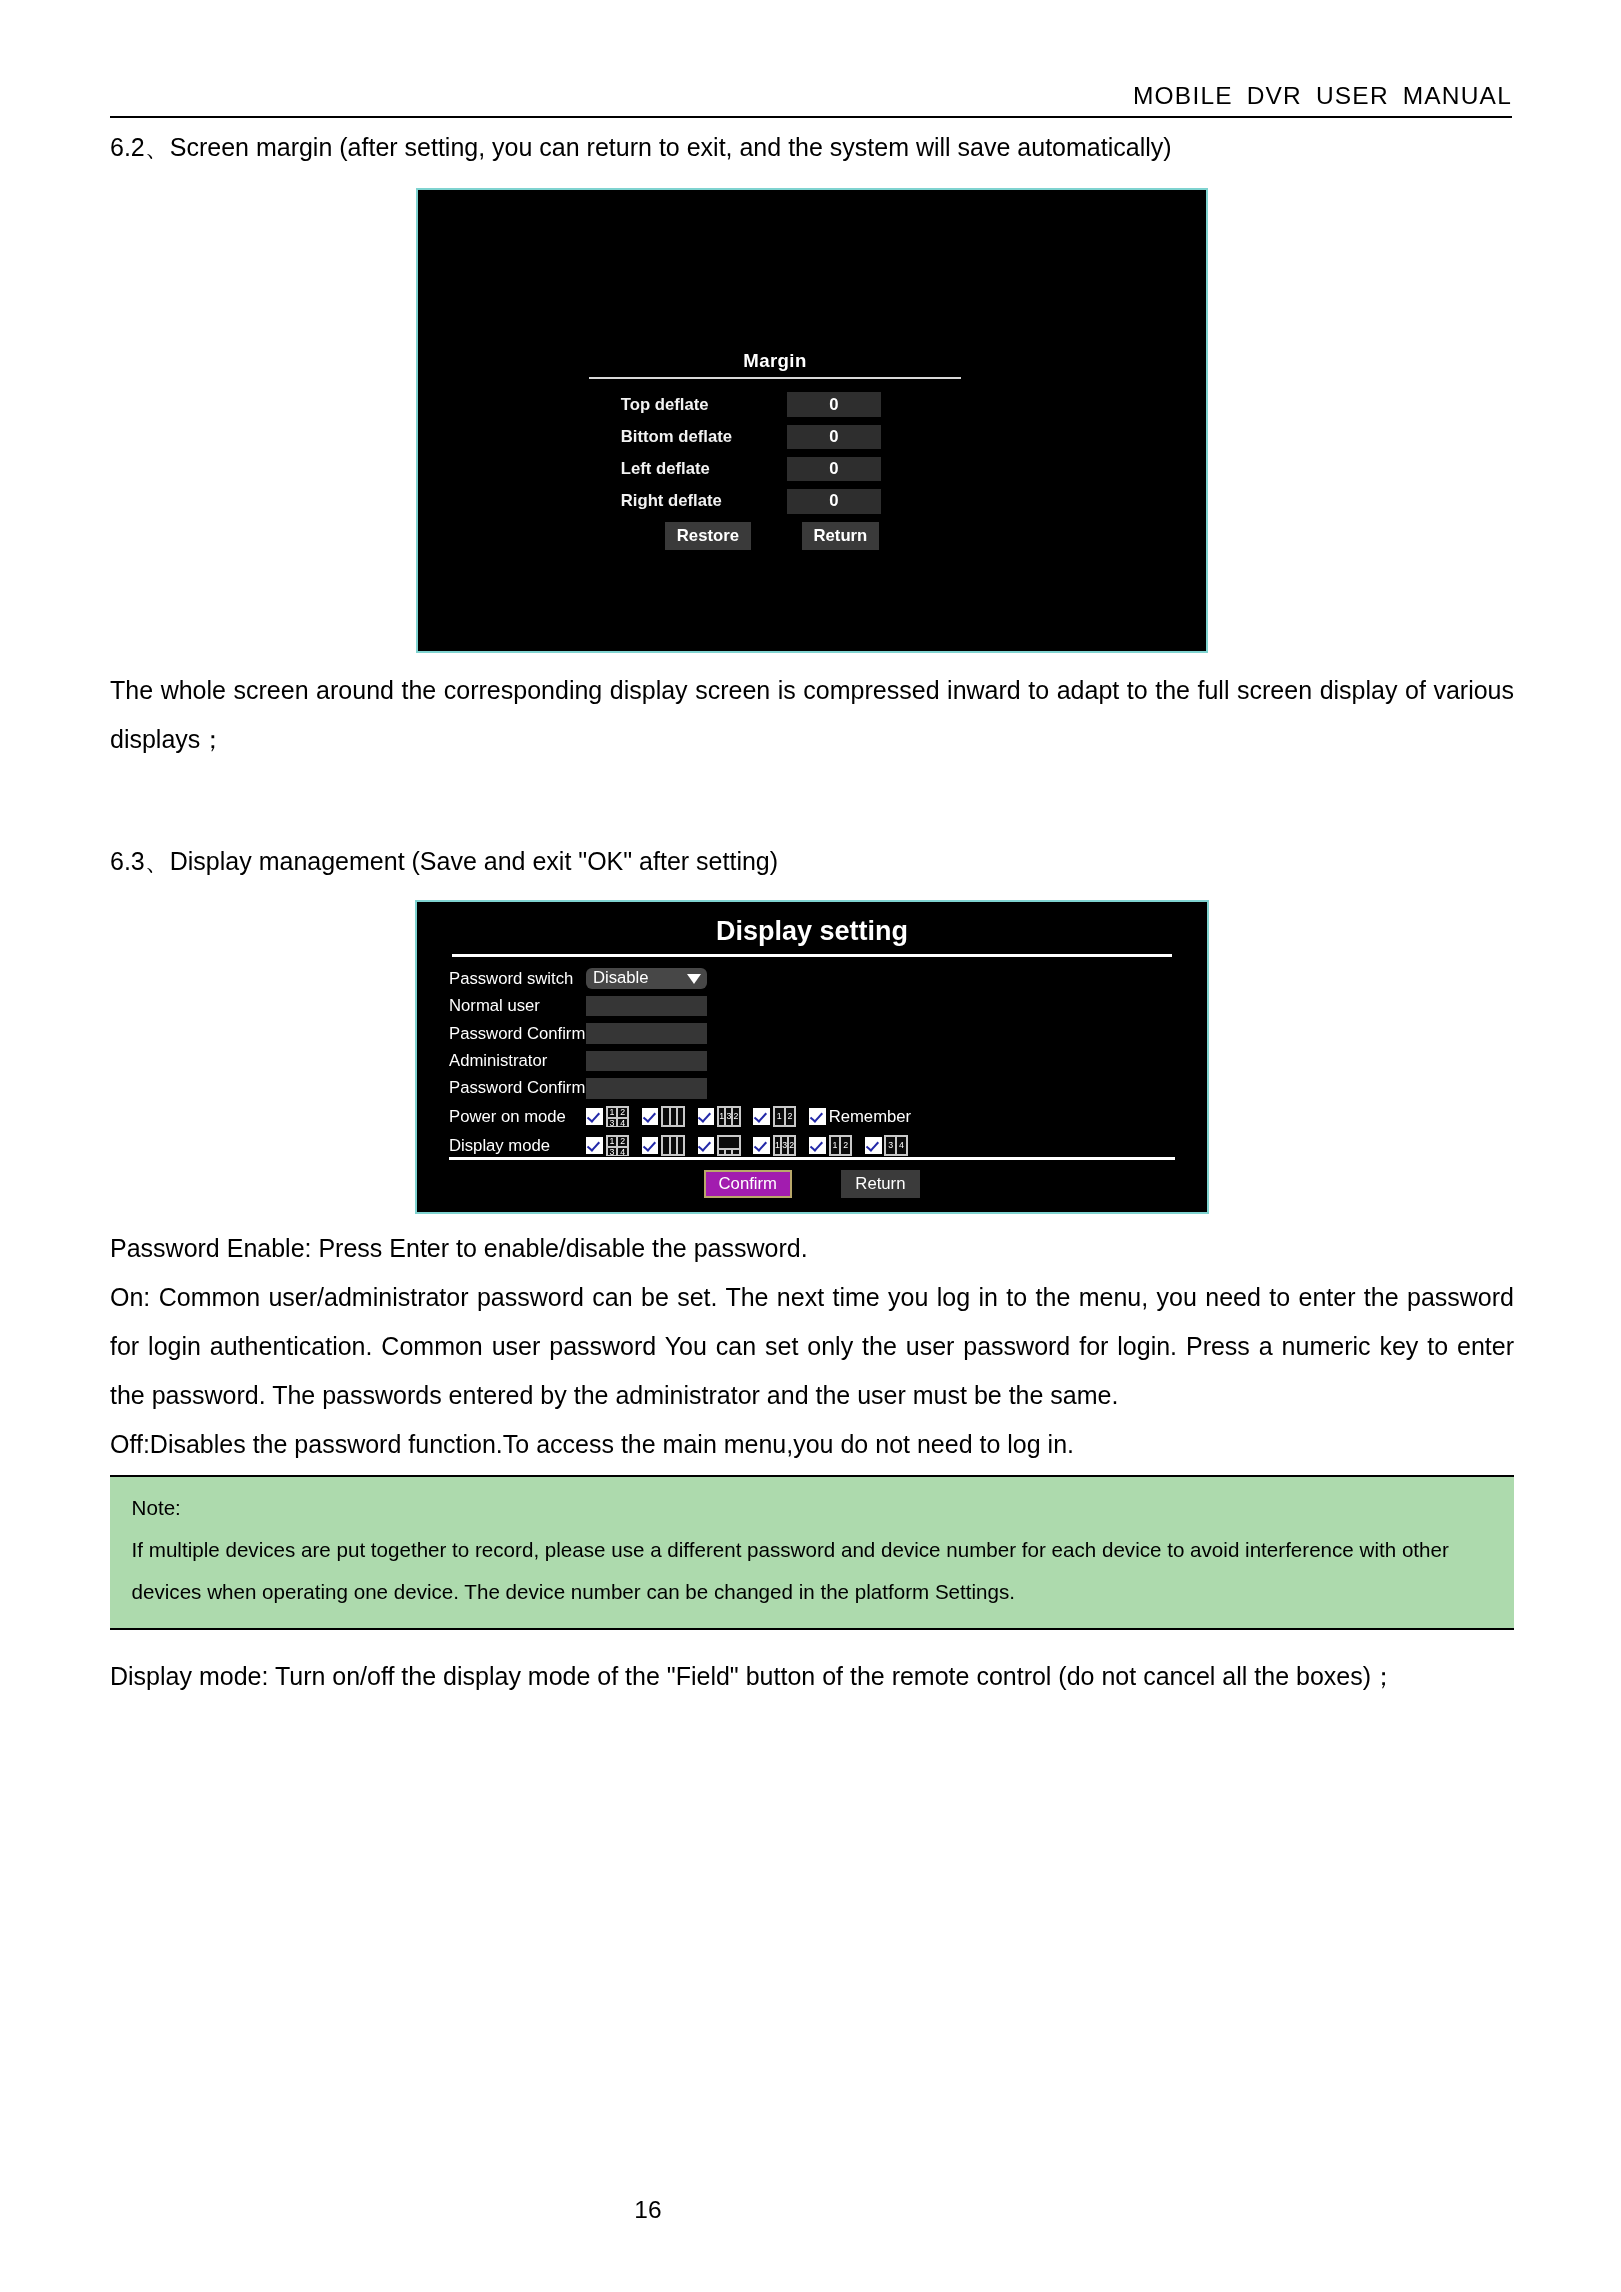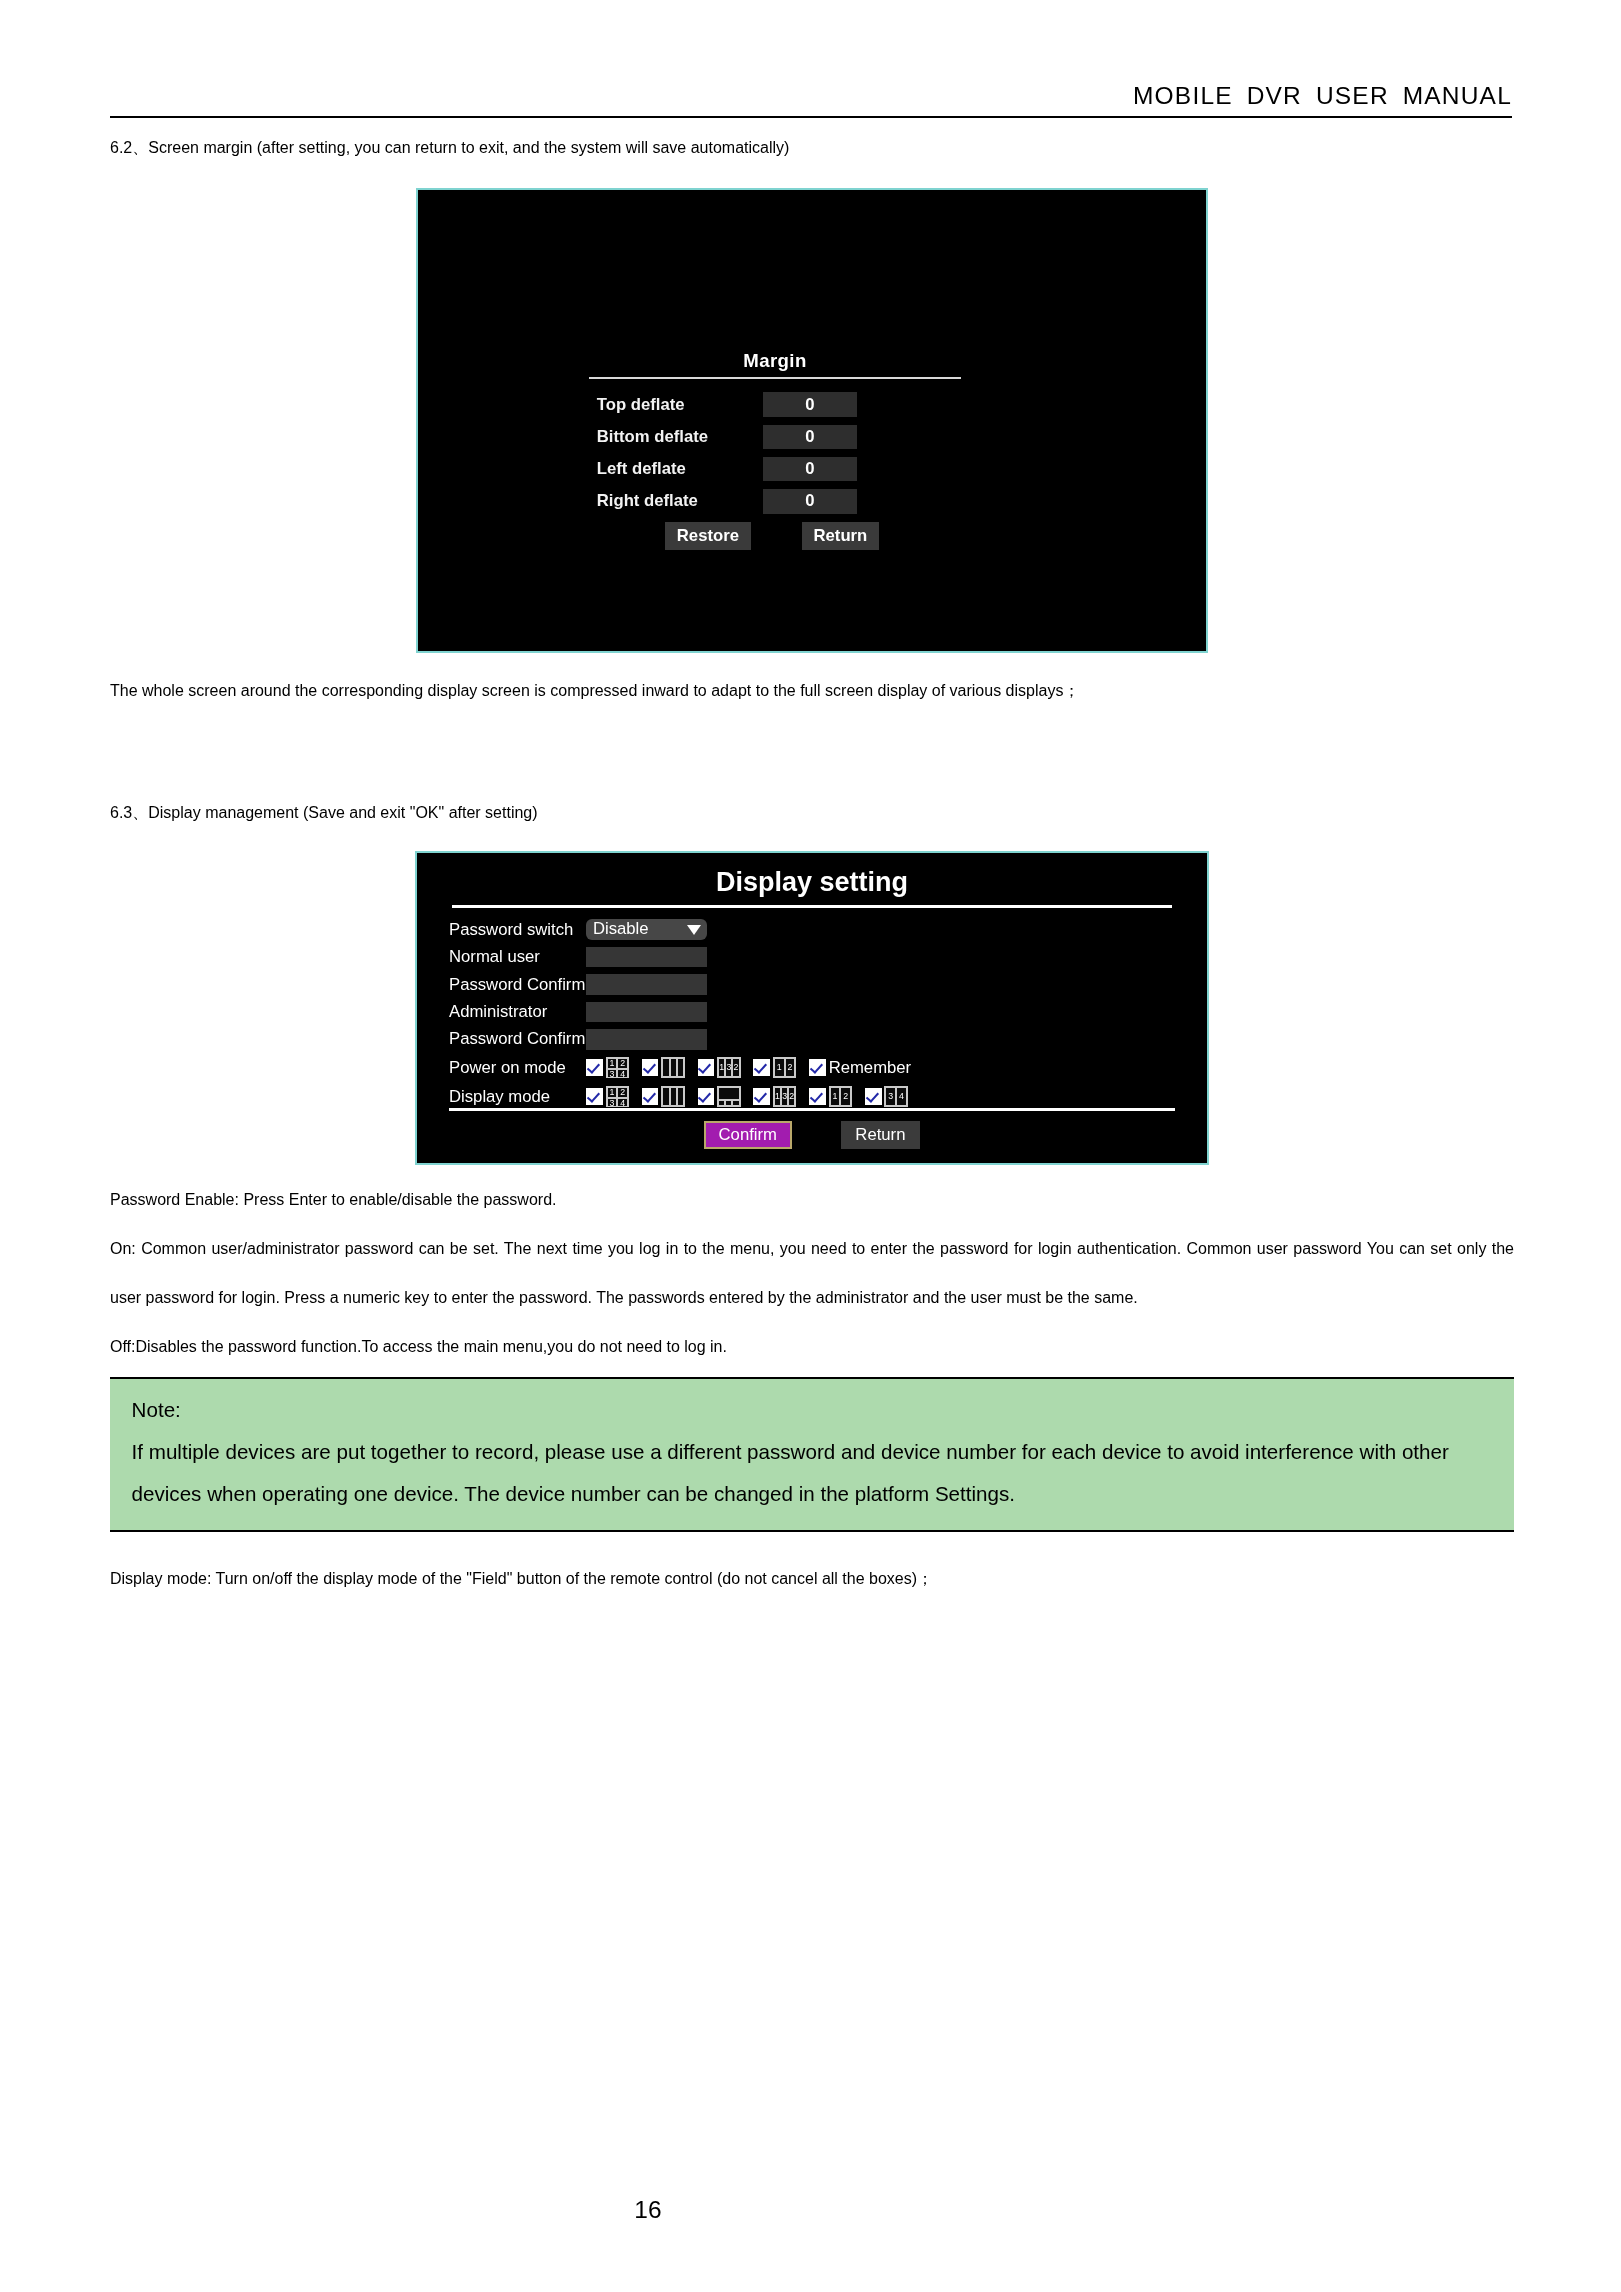--- a/index.html
+++ b/index.html
@@ -35,21 +35,21 @@
 
   
   .doc-body {
     position: absolute;
     left: 110px;
     top: 123px;
     width: 1404px;
   }
   p.para {
     margin: 0;
-    font-size: 16px;
+    font-size: 25px;
     line-height: 49px;
     color: #000;
     text-align: left;
   }
   p.para.justify { text-align: justify; }
   .spacer-lg { height: 73px; }
 
   
   .dvr-frame {
     background: #000000;
@@ -83,20 +83,21 @@
     letter-spacing: 0.4px;
     padding-bottom: 4.9px;
     border-bottom: 2px solid #d8d8d8;
     margin-bottom: 13.7px;
     margin-top: 48px;
   }
   .margin-row {
     display: flex;
     align-items: center;
     margin-bottom: 7.8px;
+    margin-left: 24px;
   }
   .margin-label {
     width: 174px;
     font-size: 16.7px;
     font-weight: bold;
     color: #f2f2f2;
     padding-left: 7.8px;
     box-sizing: border-box;
   }
   .margin-value {

